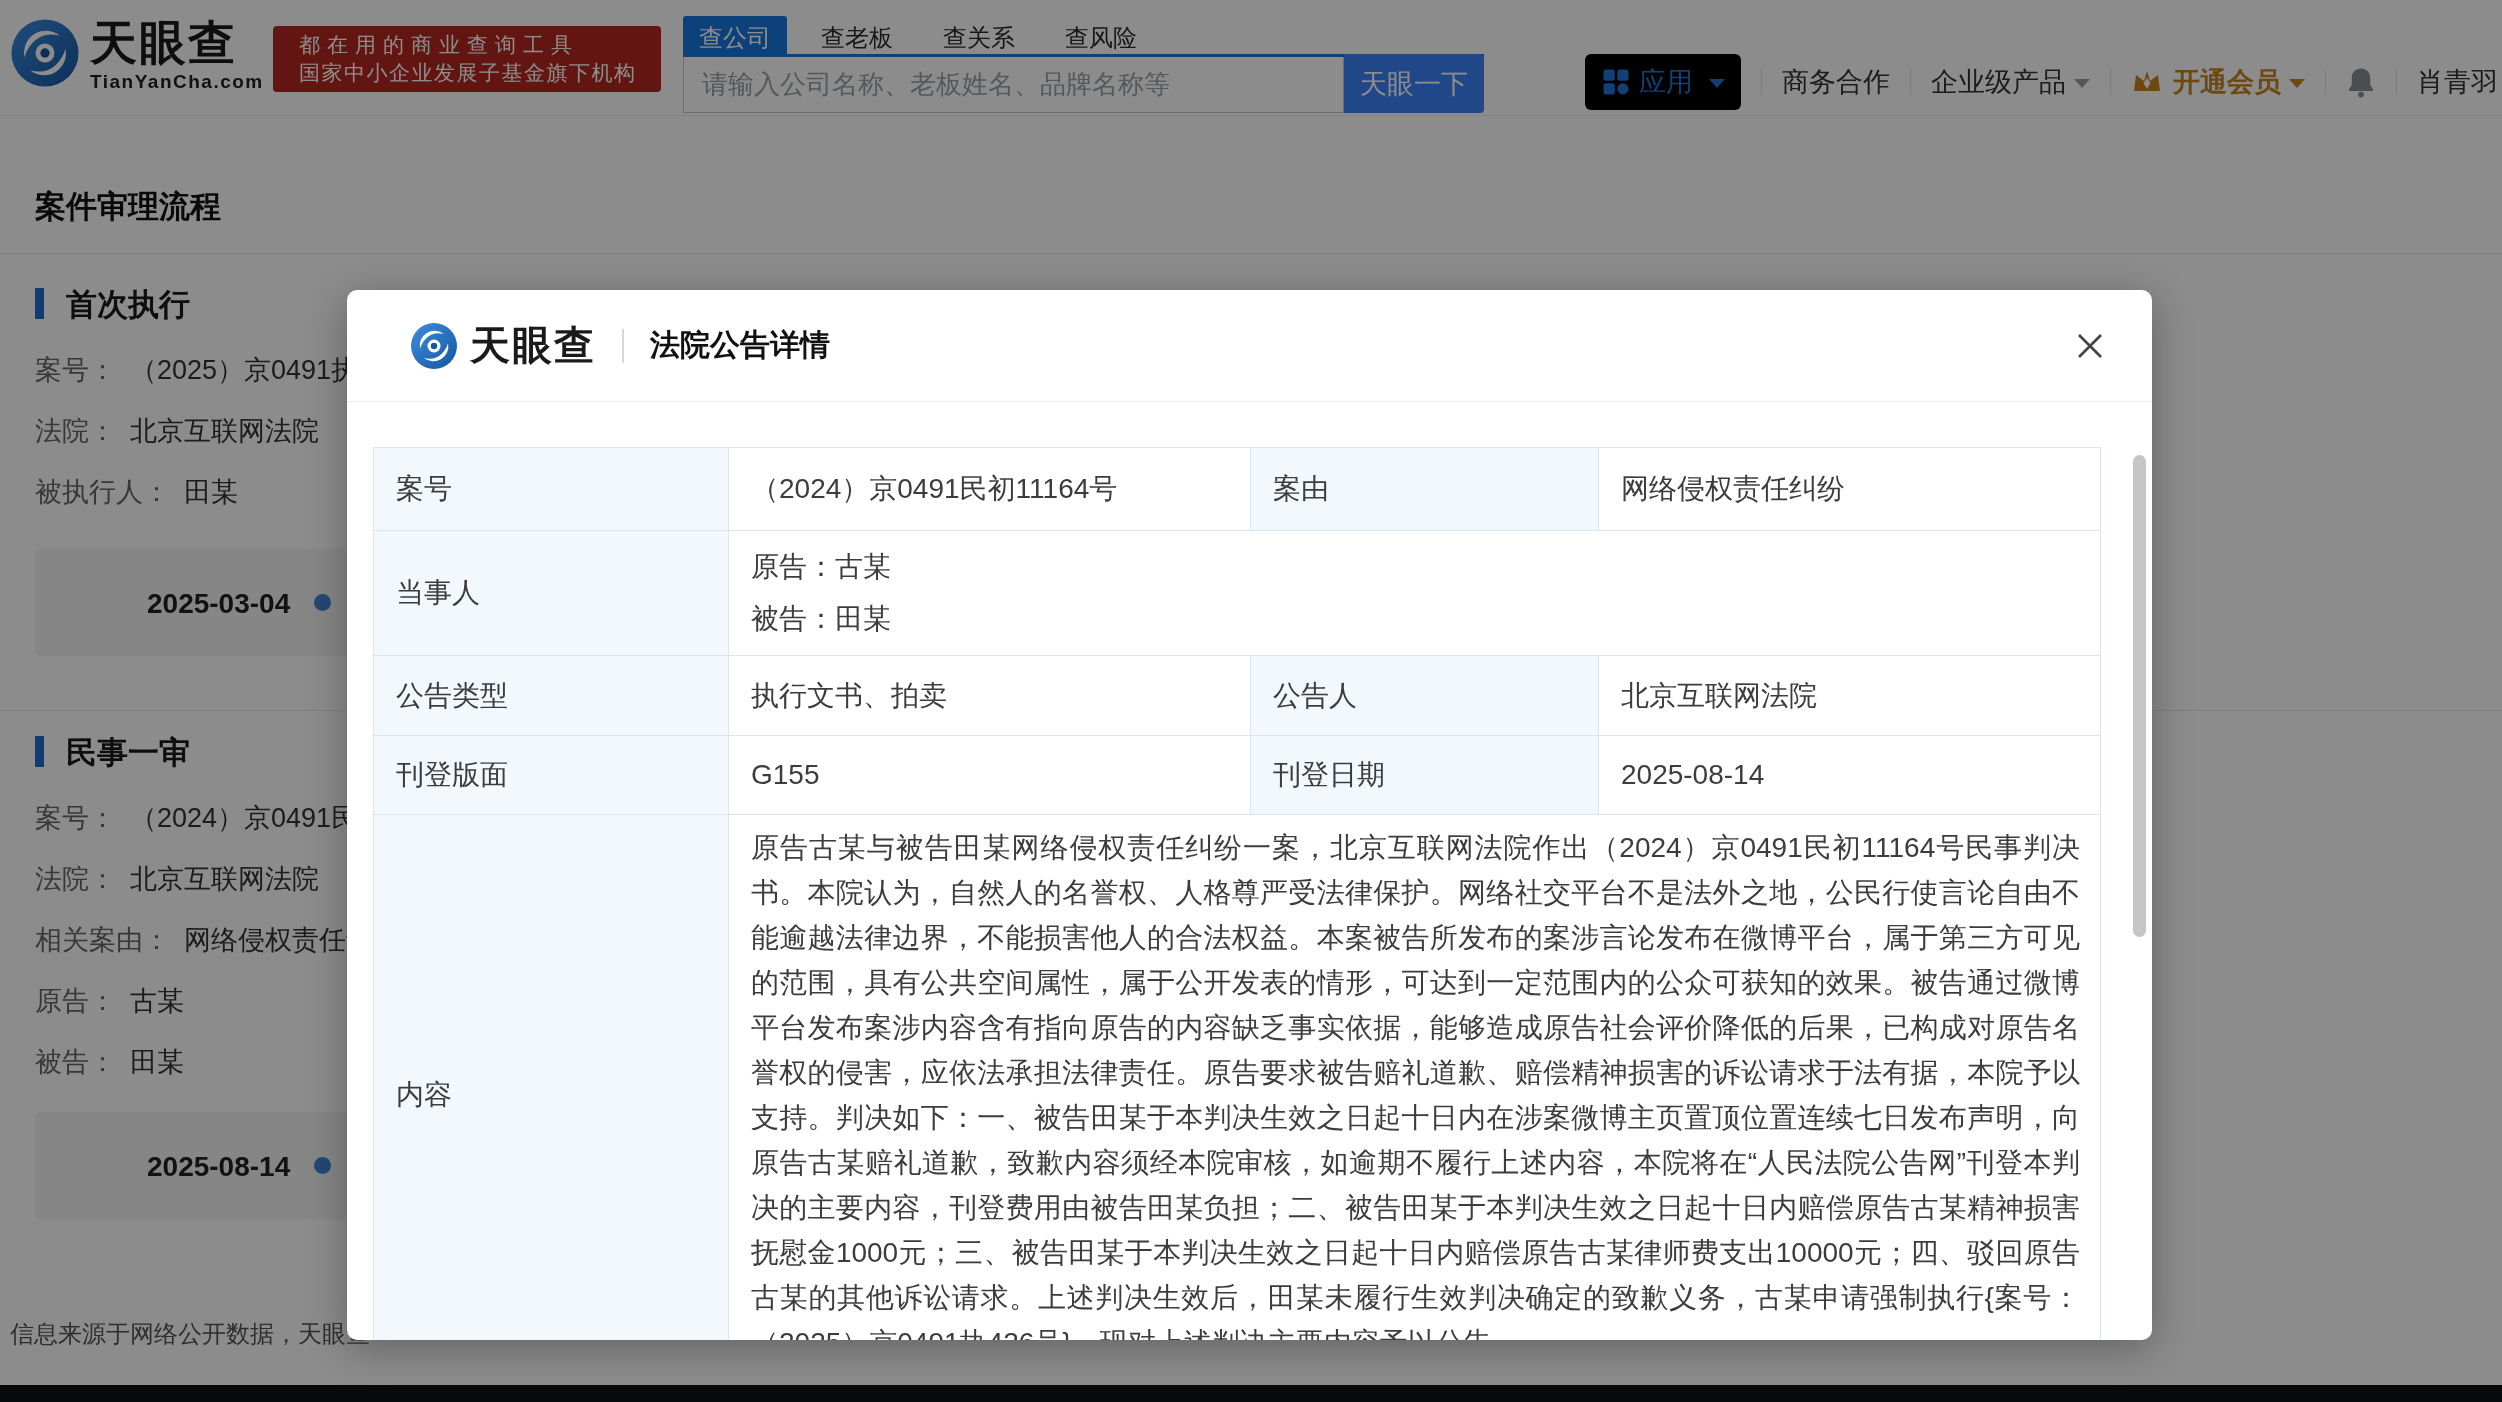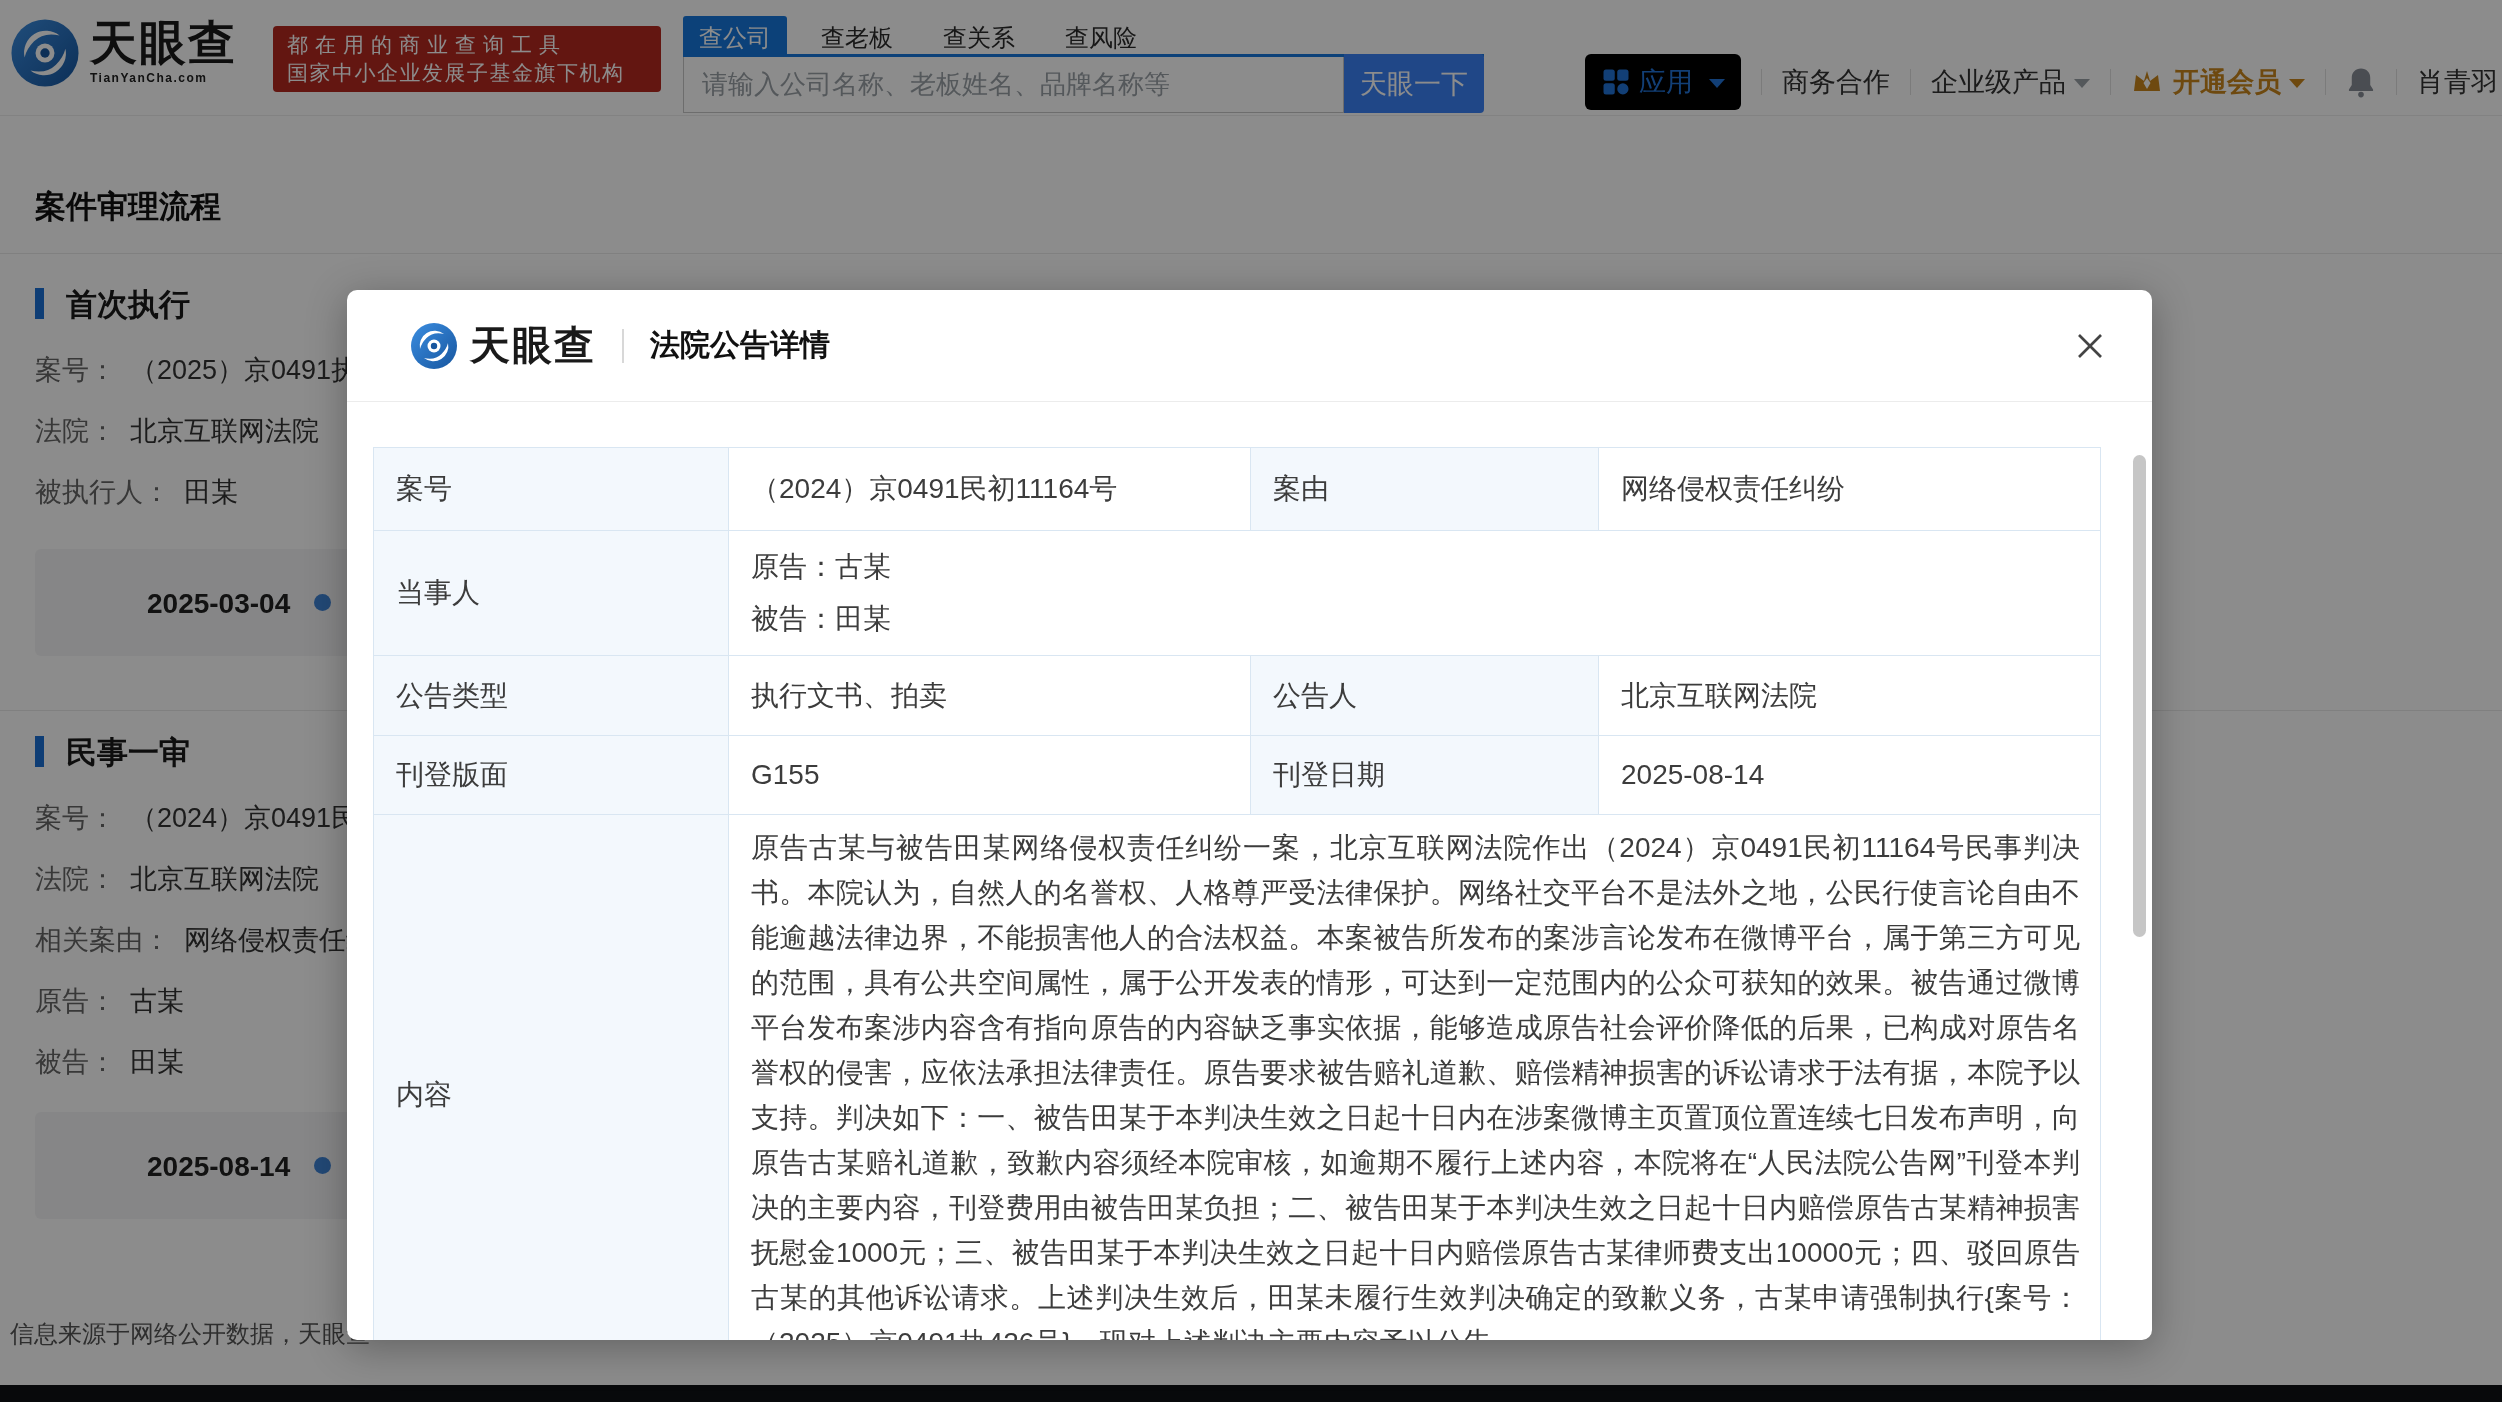--- a/index.html
+++ b/index.html
@@ -6,23 +6,23 @@
   *{box-sizing:border-box;}
   #screen{position:relative;width:2502px;height:1402px;background:#fff;overflow:hidden;
           font-family:"Liberation Sans","DejaVu Sans",sans-serif;color:#333;}
 
   
   .hdr{position:absolute;left:0;top:0;width:2502px;height:116px;background:#fff;border-bottom:1px solid #ededed;}
   .logo{position:absolute;left:10px;top:18px;display:flex;align-items:flex-start;}
   .logo-ic{width:70px;height:70px;}
   .logo-tx{margin-left:10px;display:flex;flex-direction:column;}
   .logo-name{font-size:47px;font-weight:bold;color:#1a1a1a;letter-spacing:2px;line-height:50px;}
-  .logo-dom{font-size:12px;font-weight:bold;color:#222;letter-spacing:1.5px;margin-top:3px;}
+  .logo-dom{font-size:19px;font-weight:bold;color:#222;letter-spacing:1.5px;margin-top:3px;}
   .promo{position:absolute;left:273px;top:26px;width:388px;height:66px;background:#b5281f;border-radius:4px;
-         color:#fff;display:flex;flex-direction:column;justify-content:center;padding:0 14px;}
+         color:#fff;display:flex;flex-direction:column;justify-content:center;padding:0 26px;}
   .promo .p1{font-size:21px;letter-spacing:7px;line-height:28px;white-space:nowrap;}
   .promo .p2{font-size:21px;letter-spacing:1.5px;line-height:28px;white-space:nowrap;}
   .tabs{position:absolute;left:683px;top:16px;height:38px;display:flex;}
   .tab{font-size:24px;color:#2b2b2b;padding:6px 16px 8px;cursor:pointer;}
   .tab.active{background:#1777dd;color:#fff;border-radius:3px 3px 0 0;}
   .tab+.tab{margin-left:18px;}
   .sline{position:absolute;left:683px;top:54px;width:801px;height:3px;background:#1777dd;}
   .sinput{position:absolute;left:683px;top:57px;width:661px;height:56px;border:1px solid #c6c6c6;border-top:none;
           font-size:26px;color:#333;padding:0 18px;outline:none;}
   .sinput::placeholder{color:#9aa0a6;}

